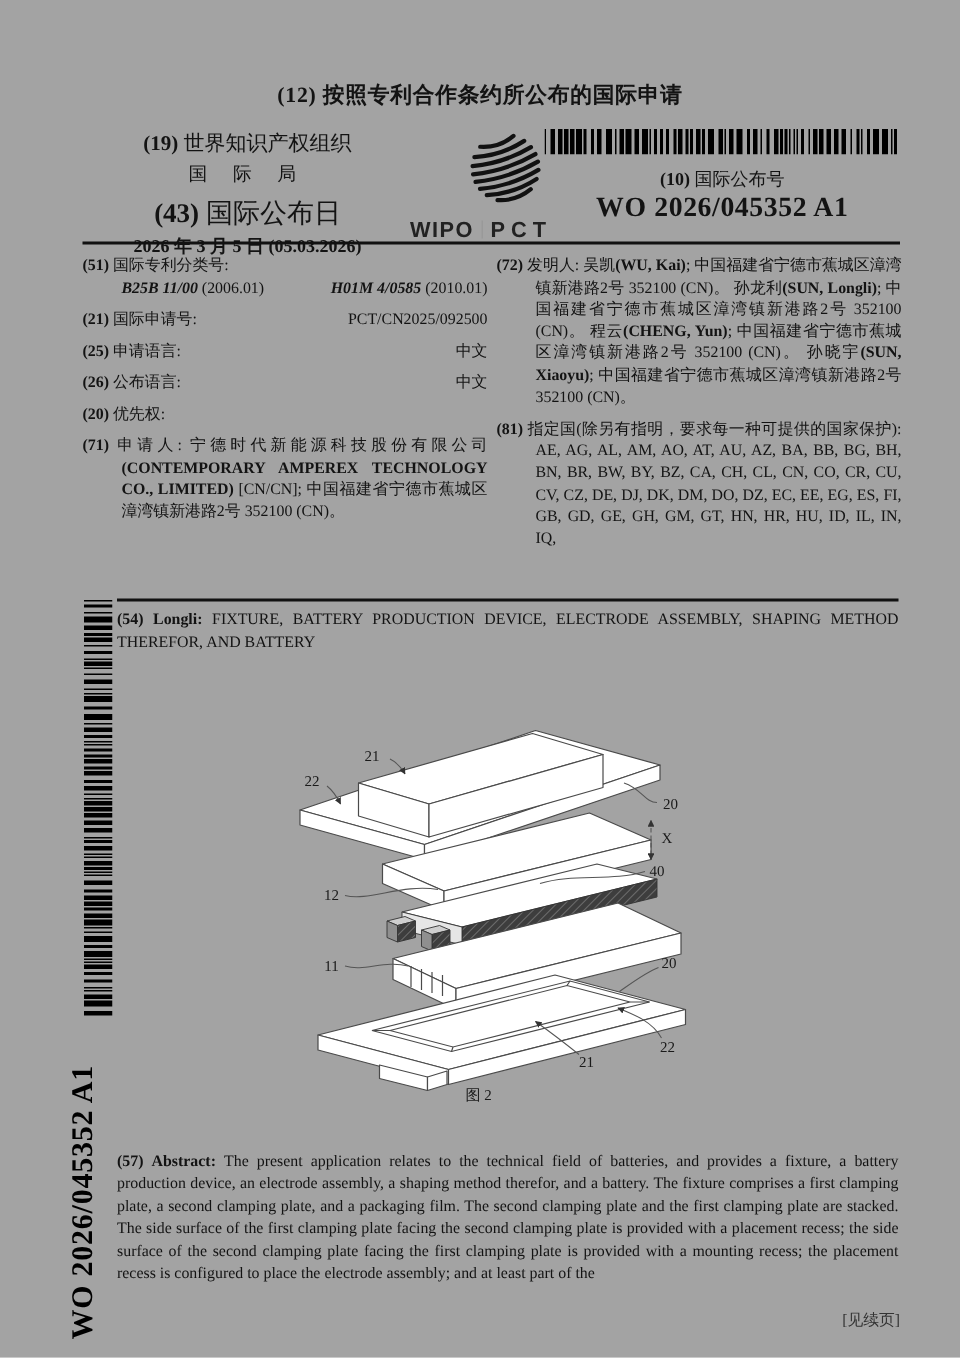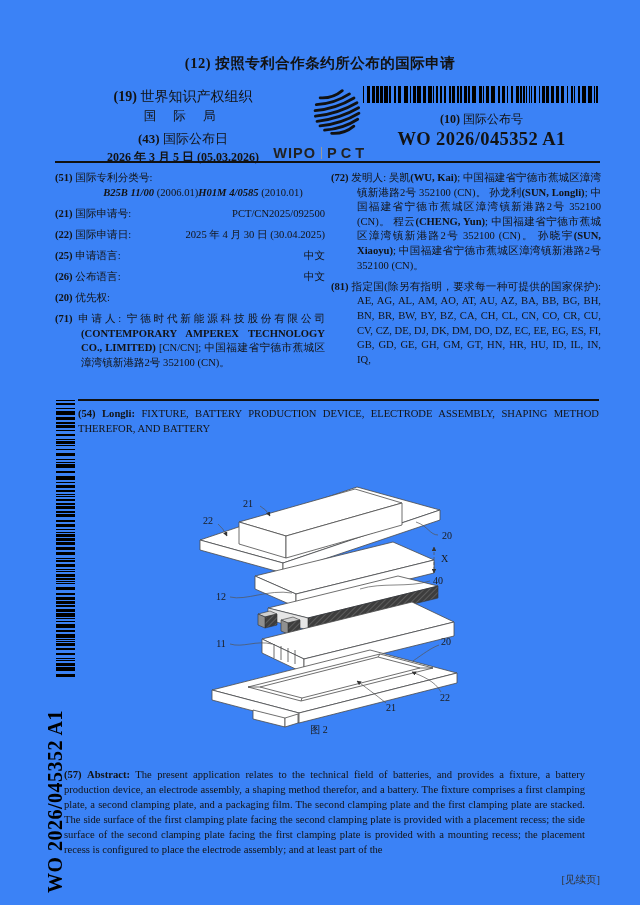--- a/index.html
+++ b/index.html
@@ -1,28 +1,28 @@
 <!DOCTYPE html>
 <html><head>
 <meta charset="utf-8">
 <style>
   html,body{margin:0;padding:0;background:#e8e8e8;}
   #page{
-    position:relative;width:640px;height:905px;background:#3b82f6;
+    position:relative;width:640px;height:905px;background:#a3a3a3;
     font-family:"Liberation Serif","DejaVu Serif",serif;color:#131313;
     overflow:hidden;margin:0 auto;
   }
   .num{font-weight:bold;}
   
   .doc-kind{position:absolute;top:54px;left:0;width:640px;text-align:center;
     font-size:14.5px;font-weight:bold;letter-spacing:.5px;}
-  .org-block{position:absolute;top:88px;left:76px;width:214px;text-align:center;line-height:1.3;}
+  .org-block{position:absolute;top:88px;left:58px;width:214px;text-align:center;line-height:1.3;}
   .org-name{font-size:14px;}
   .org-bureau{font-size:12.5px;letter-spacing:7px;margin-top:2px;}
-  .pub-date-label{font-size:13px;margin-top:7px;}
+  .pub-date-label{font-size:18px;margin-top:7px;}
   .pub-date-value{font-size:12px;font-weight:bold;margin-top:2px;}
   .logo-block{position:absolute;top:84px;left:272px;width:96px;text-align:right;}
   .logo-text{font-family:"Liberation Sans","DejaVu Sans",sans-serif;font-size:14.5px;
     font-weight:bold;letter-spacing:1px;margin-top:1px;color:#222;}
   .logo-sep{display:inline-block;width:1px;height:12px;background:#999;margin:0 5px;vertical-align:-1px;}
   .logo-pct{letter-spacing:4px;}
   .pubno-block{position:absolute;top:86px;left:363px;width:237px;text-align:center;}
   .pubno-label{font-size:12px;margin-top:8px;}
   .pubno-value{font-size:18.5px;font-weight:bold;letter-spacing:.4px;margin-top:1px;}
   .rule{position:absolute;left:55px;width:545px;height:2px;background:#111;}
@@ -32,28 +32,28 @@
   .barcode.h{flex-direction:row;height:17px;width:237px;}
   .barcode.h i{height:100%;}
   .barcode.v{flex-direction:column;width:19px;height:282px;}
   .barcode.v i{width:100%;}
   
   .col{position:absolute;top:171px;width:270px;font-size:10.6px;line-height:1.38;}
   #col-left{left:55px;font-family:Liberation Serif, serif;}
   #col-right{left:331px;}
   .kv{display:flex;justify-content:space-between;margin-bottom:6.5px;}
   .entry{margin-bottom:6.5px;}
-  .sub-line{display:flex;justify-content:center;padding-left:26px;}
+  .sub-line{display:flex;justify-content:space-between;padding-left:26px;}
   .ipc-code{font-weight:bold;font-style:italic;}
   .para{padding-left:26px;text-indent:-26px;text-align:justify;margin-bottom:6.5px;}
   .sg-b{font-weight:bold;}
   
   .title-block{position:absolute;top:407px;left:78px;width:521px;font-size:10.6px;line-height:1.4;}
   .title-zh{margin-top:11px;}
-  .abstract-block{position:absolute;top:767px;left:64px;width:521px;font-size:10.6px;
+  .abstract-block{position:absolute;top:767px;left:78px;width:521px;font-size:10.6px;
     line-height:1.42;text-align:justify;}
   .continued{position:absolute;top:873px;left:460px;width:140px;text-align:right;font-size:10.5px;color:#333;}
   
   #side-barcode{position:absolute;left:56px;top:400px;}
   .side-pubno{position:absolute;left:44px;top:893px;transform:rotate(-90deg);
     transform-origin:0 0;width:206px;font-size:20px;font-weight:bold;
     white-space:nowrap;letter-spacing:.5px;color:#000;}
   
   #figure{position:absolute;left:150px;top:478px;}
   .face{fill:#fff;stroke:#4a4a4a;stroke-width:.8;stroke-linejoin:round;}
@@ -160,24 +160,20 @@
     <div class="entry">
       <div><span class="num">(51)</span> <span>国际专利分类号:</span></div>
       <div class="sub-line">
         <span><span class="ipc-code">B25B 11/00</span> <span>(2006.01)</span></span>
         <span><span class="ipc-code">H01M 4/0585</span> <span>(2010.01)</span></span>
       </div>
     </div>
     <div class="kv">
       <span><span class="num">(21)</span> <span>国际申请号:</span></span>
       <span>PCT/CN2025/092500</span>
-    </div>
-    <div class="kv">
-      <span><span class="num">(22)</span> <span>国际申请日:</span></span>
-      <span>2025 年 4 月 30 日 (30.04.2025)</span>
     </div>
     <div class="kv">
       <span><span class="num">(25)</span> <span>申请语言:</span></span>
       <span>中文</span>
     </div>
     <div class="kv">
       <span><span class="num">(26)</span> <span>公布语言:</span></span>
       <span>中文</span>
     </div>
     <div class="entry">

